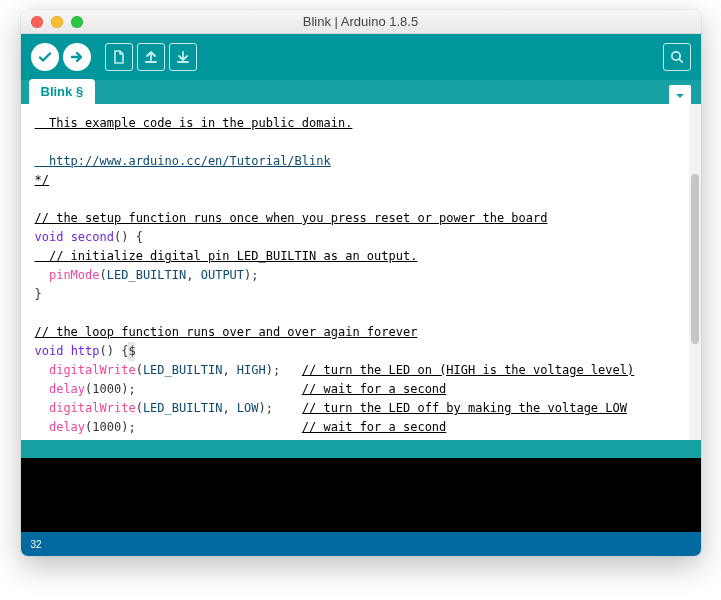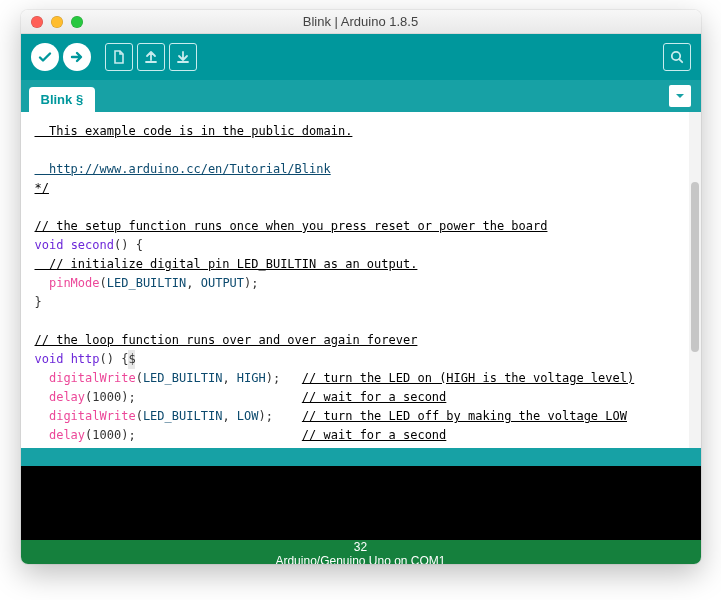--- a/index.html
+++ b/index.html
@@ -68,21 +68,21 @@
   .tb-square {
     width: 28px; height: 28px;
     border: 1px solid #c8ecee;
     border-radius: 3px;
     display: flex; align-items: center; justify-content: center;
     cursor: pointer;
   }
   .tb-flex { flex: 1; }
   .tabbar {
     background: #17a1a5;
-    height: 32px;
+    height: 24px;
     display: flex;
     align-items: flex-end;
     padding: 0 8px;
     position: relative;
   }
   .tab {
     background: #fff;
     height: 25px;
     padding: 0 12px;
     border-radius: 4px 4px 0 0;
@@ -141,30 +141,29 @@
   .c-const { color: #0c4a6e; }
   .status-teal {
     background: #17a1a5;
     height: 18px;
   }
   .console {
     background: #000;
     height: 74px;
   }
   .footer {
-    background: #15803d;
+    background: #0369a1;
     height: 24px;
     display: flex;
     align-items: center;
     padding: 0 10px;
     justify-content: space-between;
     color: #fff;
-    font-size: 12px;
+    font-size: 10px;
     font-family: "Lucida Sans", Arial, sans-serif;
-    flex-direction: column;
   }
   .cursor-glyph {
     display: inline-block;
     width: 7px;
     text-align: center;
     background: #e8e8e8;
     color: #333;
   }
 </style>
 </head>
@@ -252,16 +251,15 @@
 <span>}</span></div>
     <div class="scrollbar">
       <div class="scroll-thumb"></div>
     </div>
   </div>
 
   <div class="status-teal"></div>
   <div class="console"></div>
   <div class="footer">
     <span>32</span>
-    <span>Arduino/Genuino Uno on COM1</span>
   </div>
 
 </div>
 
 </body></html>

